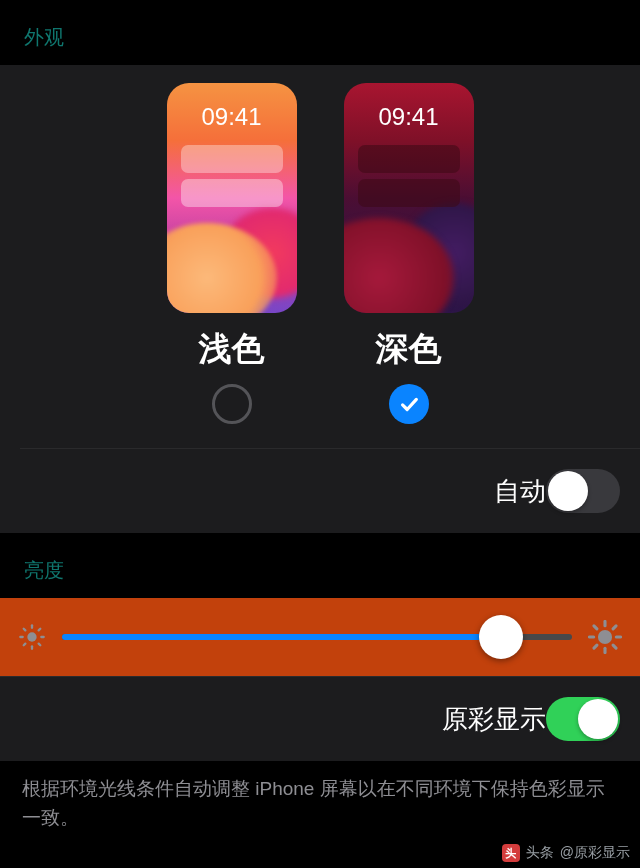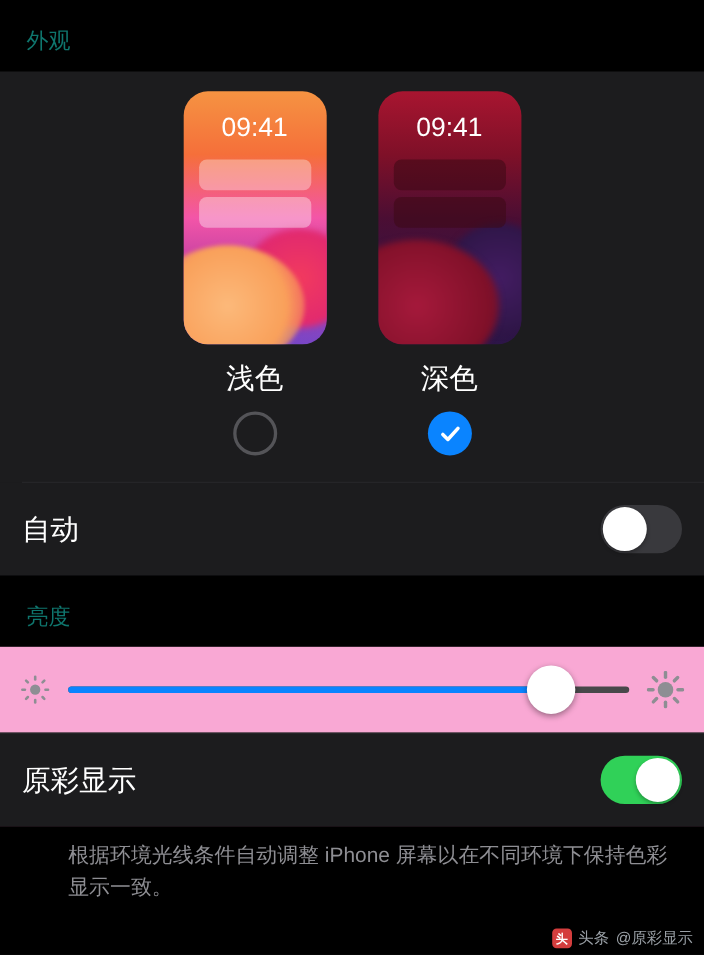--- a/index.html
+++ b/index.html
@@ -90,23 +90,23 @@
       position: absolute;
       left: 14px; right: 14px;
       height: 28px;
       border-radius: 7px;
     }
     .w-light1 { top: 62px; background: rgba(255,255,255,0.35); }
     .w-light2 { top: 96px; background: rgba(255,255,255,0.38); }
     .w-dark1 { top: 62px; background: rgba(60,10,20,0.55); }
     .w-dark2 { top: 96px; background: rgba(60,10,20,0.55); }
     .option-label {
-      font-size: 26px;
-      color: #fff;
-      font-weight: 400;
+      font-size: 33px;
+      color: #fff;
+      font-weight: 700;
       margin-bottom: 12px;
     }
     .radio {
       width: 40px;
       height: 40px;
       border-radius: 50%;
       display: flex;
       align-items: center;
       justify-content: center;
     }
@@ -121,21 +121,21 @@
       height: 22px;
     }
     .row-divider {
       height: 1px;
       background: #2a2a2c;
       margin: 24px 0 0 20px;
     }
     .setting-row {
       display: flex;
       align-items: center;
-      justify-content: space-between;
+      justify-content: flex-end;
       padding: 20px 20px;
       background: #1c1c1e;
     }
     .setting-label {
       font-size: 26px;
       color: #fff;
     }
     .switch {
       width: 74px;
       height: 44px;
@@ -150,21 +150,21 @@
       width: 40px;
       height: 40px;
       background: #fff;
       border-radius: 50%;
       top: 2px;
       box-shadow: 0 2px 4px rgba(0,0,0,0.3);
     }
     .switch-off .switch-knob { left: 2px; }
     .switch-on .switch-knob { right: 2px; }
     .brightness-panel {
-      background: #f9a8d4;
+      background: #c2410c;
     }
     .slider-row {
       display: flex;
       align-items: center;
       padding: 22px 18px;
       gap: 16px;
     }
     .bright-icon { flex-shrink: 0; }
     .slider-track {
       flex: 1;
@@ -195,21 +195,20 @@
       border-radius: 50%;
       top: -19px;
       left: calc(86% - 22px);
       box-shadow: 0 2px 6px rgba(0,0,0,0.4);
     }
     .footer-text {
       font-size: 19px;
       color: #8e8e93;
       padding: 14px 22px 10px 22px;
       line-height: 1.5;
-      margin-left: 40px;
     }
     .watermark {
       position: absolute;
       bottom: 6px;
       right: 10px;
       display: flex;
       align-items: center;
       gap: 6px;
       color: #9aa0a6;
       font-size: 14px;

